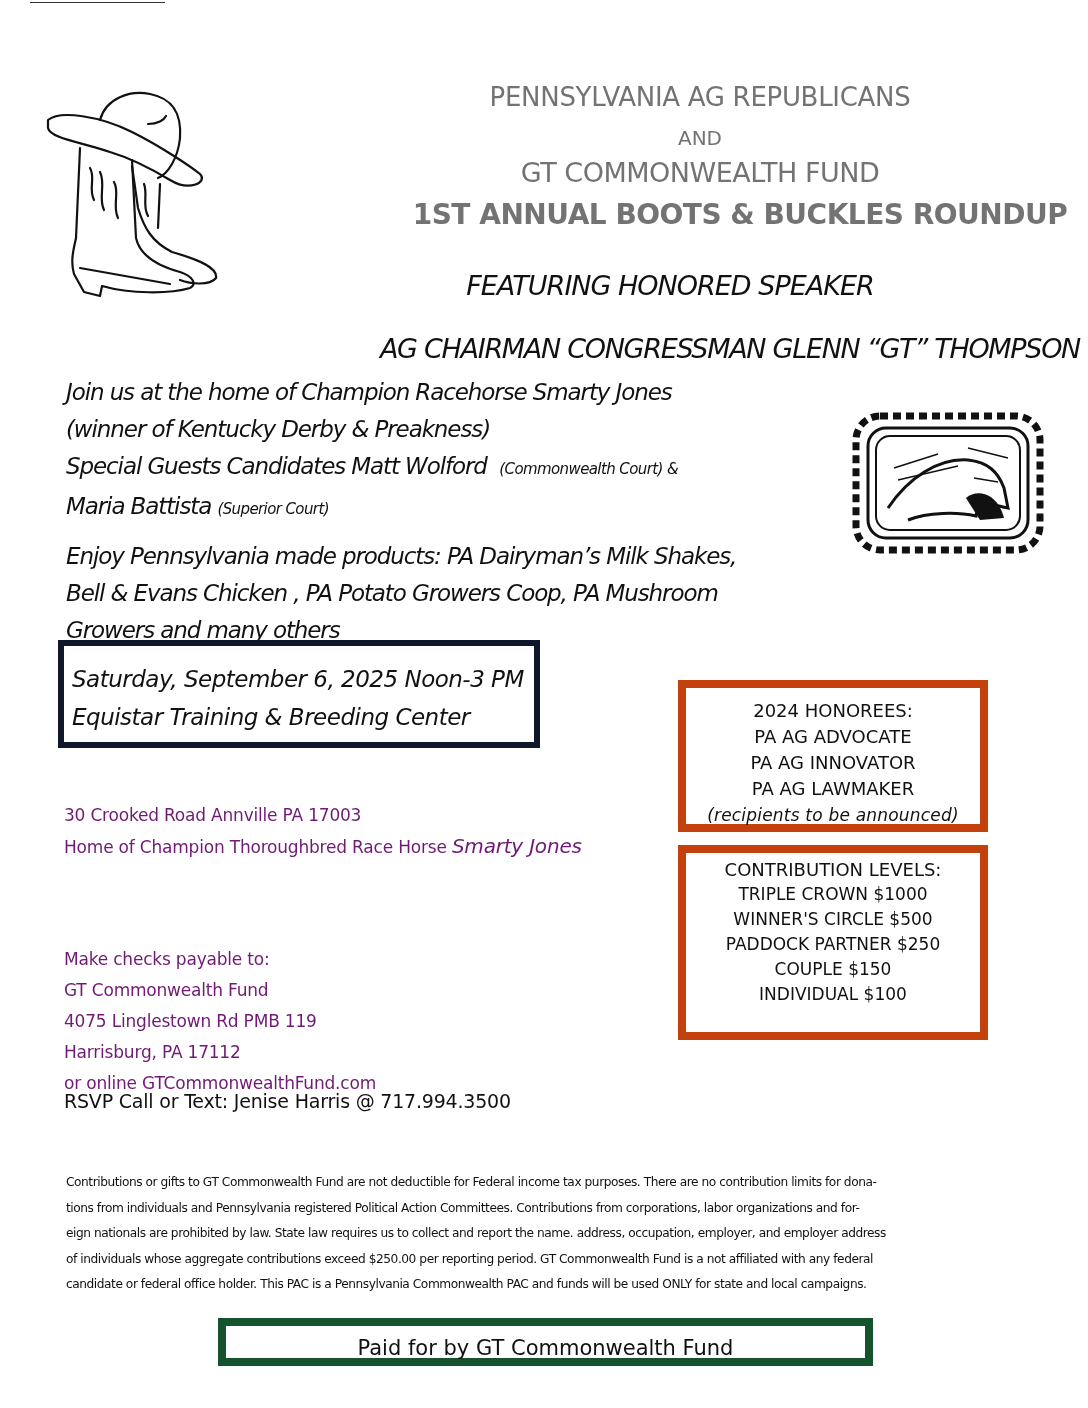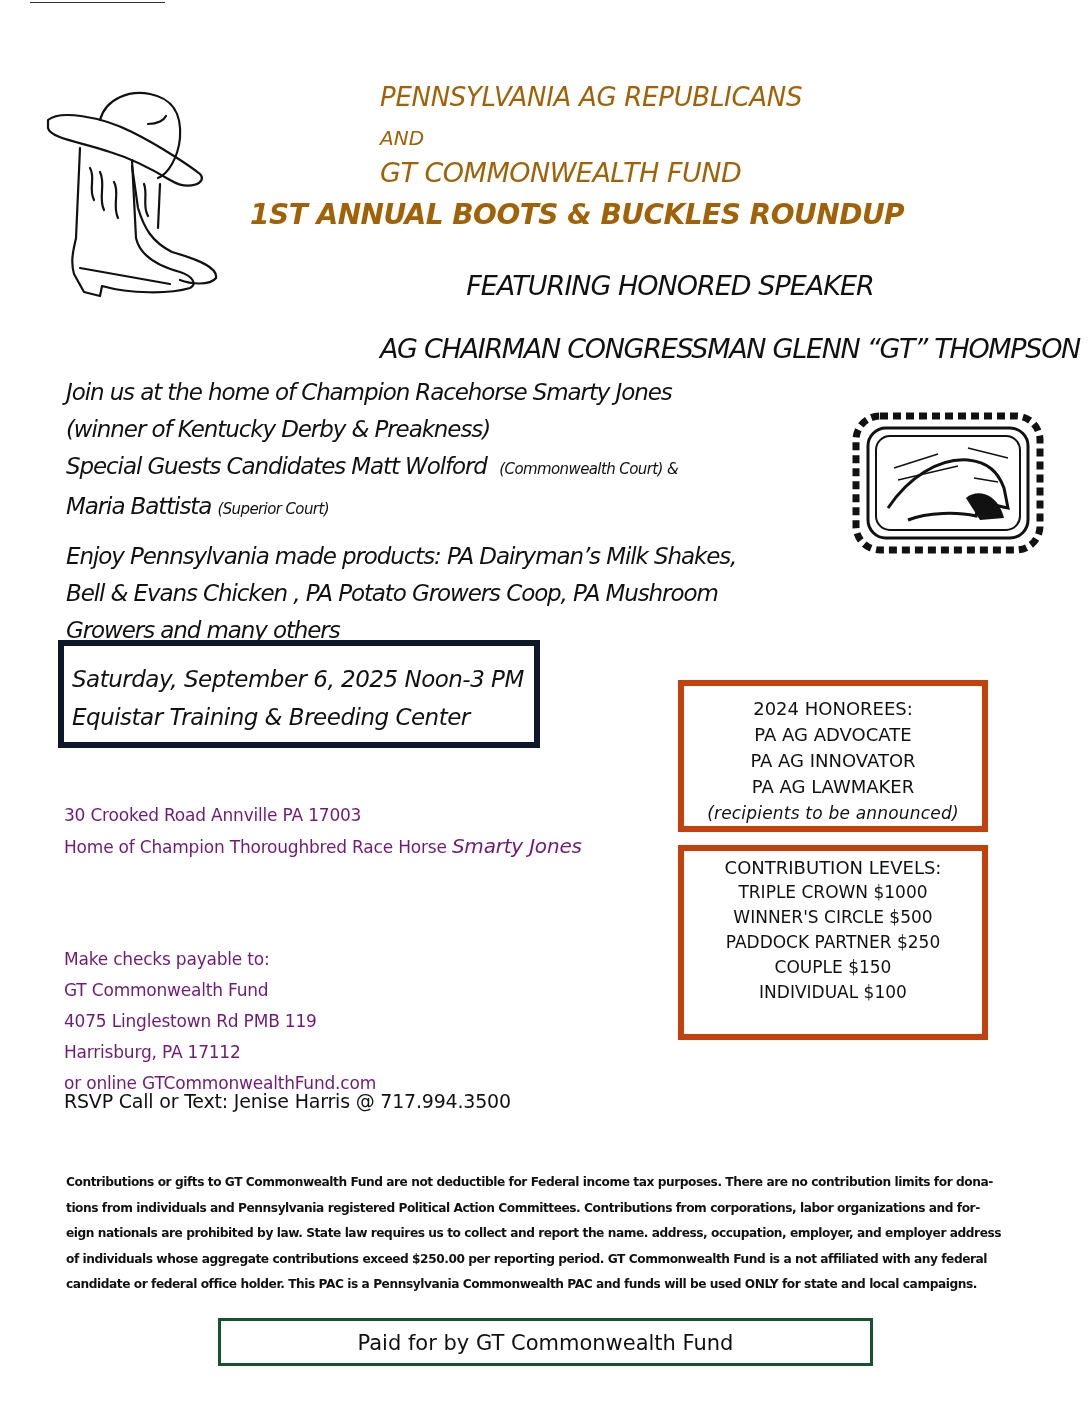--- a/index.html
+++ b/index.html
@@ -6,21 +6,21 @@
   body {
     width: 1088px; height: 1408px; position: relative; overflow: hidden;
     font-family: "DejaVu Sans", sans-serif; color: #111111;
   }
   .abs { position: absolute; }
   .top-rule { left: 30px; top: 2px; width: 135px; height: 1px; background: #333; }
 
   .boots { left: 40px; top: 88px; width: 190px; height: 220px; }
   .buckle { left: 848px; top: 408px; width: 200px; height: 150px; }
 
-  .hdr { left: 380px; width: 640px; color: #a16207; font-style: italic; }
+  .hdr { left: 380px; width: 640px; text-align: center; color: #737373; }
   .h1 { top: 82px; font-size: 26px; letter-spacing: -0.3px; font-family: "DejaVu Sans", sans-serif; }
   .h2 { top: 126px; font-size: 20px; }
   .h3 { top: 157px; font-size: 27px; letter-spacing: -0.5px; }
   .h4 { top: 198px; font-size: 28px; font-weight: bold; letter-spacing: -0.5px; left: 250px; width: 980px; }
   .feat1 { left: 230px; width: 880px; top: 270px; font-size: 27px; font-style: italic; text-align: center; letter-spacing: -1px; }
   .feat2 { left: 200px; width: 880px; top: 307px; font-size: 27px; font-style: italic; text-align: right; letter-spacing: -1.3px; margin-top: 26px; }
 
   .italic-block { left: 66px; font-style: italic; font-size: 23px; line-height: 37px; letter-spacing: -1.1px; }
   .intro { top: 374px; width: 780px; }
   .intro .small { font-size: 15px; letter-spacing: -0.6px; }
@@ -32,37 +32,37 @@
     font-style: italic; font-size: 23px; line-height: 38px; letter-spacing: -0.5px;
     font-family: "DejaVu Sans", sans-serif;
   }
   .addr { left: 64px; font-size: 17px; line-height: 31px; color: #701a75; letter-spacing: -0.2px; }
   .addr1 { top: 800px; }
   .addr1 .l2 .horse { font-style: italic; font-size: 20px; }
   .checks { top: 896px; margin-top: 48px; }
   .rsvp { left: 64px; top: 1090px; font-size: 19px; letter-spacing: -0.2px; }
 
   .box-r {
-    border: 6px solid #c2410c; box-sizing: border-box; text-align: center;
+    border: 8px solid #c2410c; box-sizing: border-box; text-align: center;
     font-size: 18px; line-height: 26px;
   }
   .honorees { left: 678px; top: 680px; width: 310px; height: 152px; padding-top: 10px; }
   .honorees .note { font-style: italic; font-size: 17px; letter-spacing: 0.2px; }
   .contrib { left: 678px; top: 845px; width: 310px; height: 195px; padding-top: 4px; line-height: 25px; font-size: 17px; }
   .contrib .title { font-size: 18px; }
 
   .fine {
     left: 66px; top: 1170px; width: 966px; font-size: 12.2px; line-height: 25.5px;
     letter-spacing: -0.45px; text-align: justify; color: #111;
   }
-  .fine span { display: block; white-space: nowrap; font-weight: bold; }
+  .fine span { display: block; white-space: nowrap; }
 
   .paidfor {
     left: 218px; top: 1318px; width: 655px; height: 48px;
-    border: 3px solid #14532d; box-sizing: border-box; text-align: center;
+    border: 8px solid #14532d; box-sizing: border-box; text-align: center;
     font-size: 21px; line-height: 44px;
   }
 </style>
 </head>
 <body>
 
 <div class="abs top-rule"></div>
 
 <svg class="abs boots" viewBox="0 0 190 220">
   <g fill="none" stroke="#111" stroke-width="2.2" stroke-linejoin="round" stroke-linecap="round">

